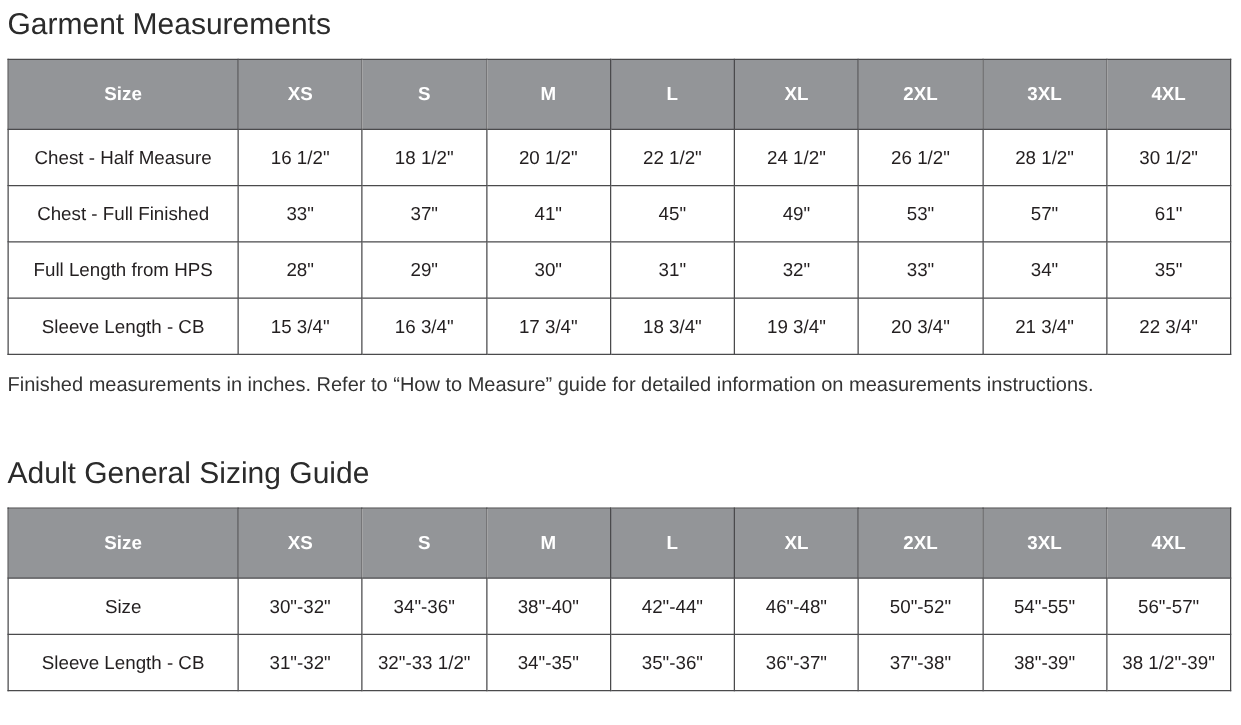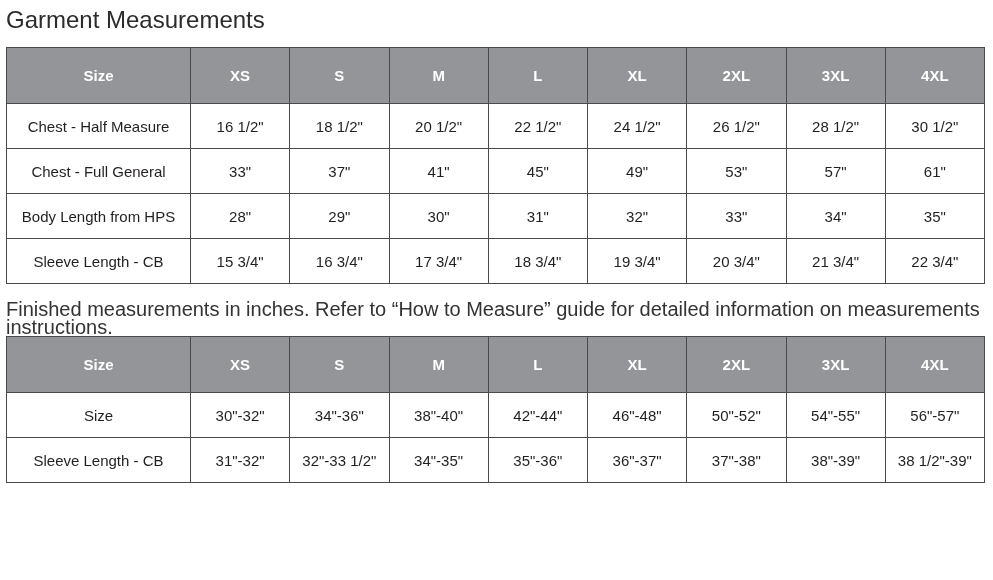--- a/index.html
+++ b/index.html
@@ -54,21 +54,21 @@
   th.label-col, td.row-label {
     text-align: left;
     padding-left: 12px;
     width: 184px;
   }
   td.row-label {
     font-weight: 400;
   }
   .note {
     margin: 16px 0 0 0;
-    font-size: 20px;
+    font-size: 16px;
     color: #333333;
     line-height: 18px;
   }
 </style>
 </head>
 <body>
 
 <div class="page">
 
   <h2 class="section-title">Garment Measurements</h2>
@@ -93,32 +93,32 @@
         <td>16 1/2"</td>
         <td>18 1/2"</td>
         <td>20 1/2"</td>
         <td>22 1/2"</td>
         <td>24 1/2"</td>
         <td>26 1/2"</td>
         <td>28 1/2"</td>
         <td>30 1/2"</td>
       </tr>
       <tr>
-        <td class="row-label">Chest - Full General</td>
+        <td class="row-label">Chest - Full Finished</td>
         <td>33"</td>
         <td>37"</td>
         <td>41"</td>
         <td>45"</td>
         <td>49"</td>
         <td>53"</td>
         <td>57"</td>
         <td>61"</td>
       </tr>
       <tr>
-        <td class="row-label">Body Length from HPS</td>
+        <td class="row-label">Full Length from HPS</td>
         <td>28"</td>
         <td>29"</td>
         <td>30"</td>
         <td>31"</td>
         <td>32"</td>
         <td>33"</td>
         <td>34"</td>
         <td>35"</td>
       </tr>
       <tr>
@@ -130,20 +130,21 @@
         <td>19 3/4"</td>
         <td>20 3/4"</td>
         <td>21 3/4"</td>
         <td>22 3/4"</td>
       </tr>
     </tbody>
   </table>
 
   <p class="note">Finished measurements in inches. Refer to “How to Measure” guide for detailed information on measurements instructions.</p>
 
+  <h2 class="section-title second">Adult General Sizing Guide</h2>
 
   <table class="size-table">
     <thead>
       <tr>
         <th class="label-col">Size</th>
         <th>XS</th>
         <th>S</th>
         <th>M</th>
         <th>L</th>
         <th>XL</th>

